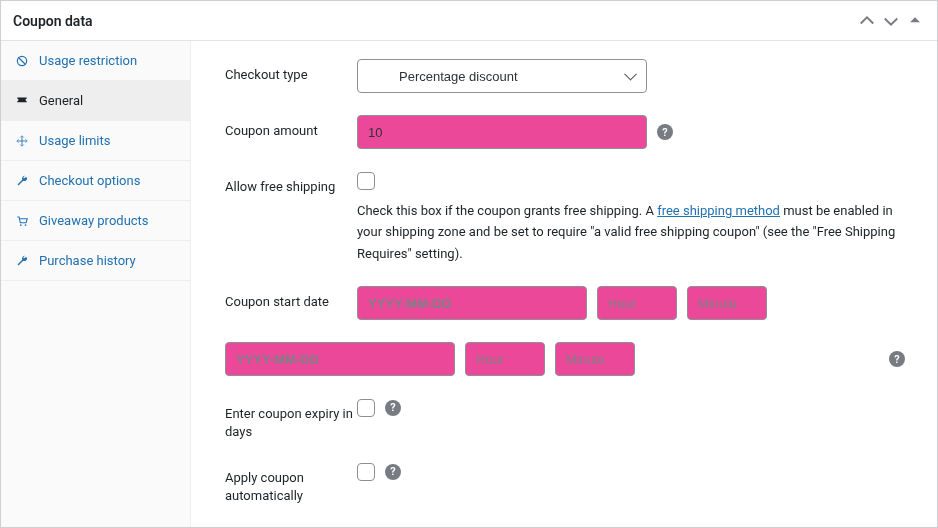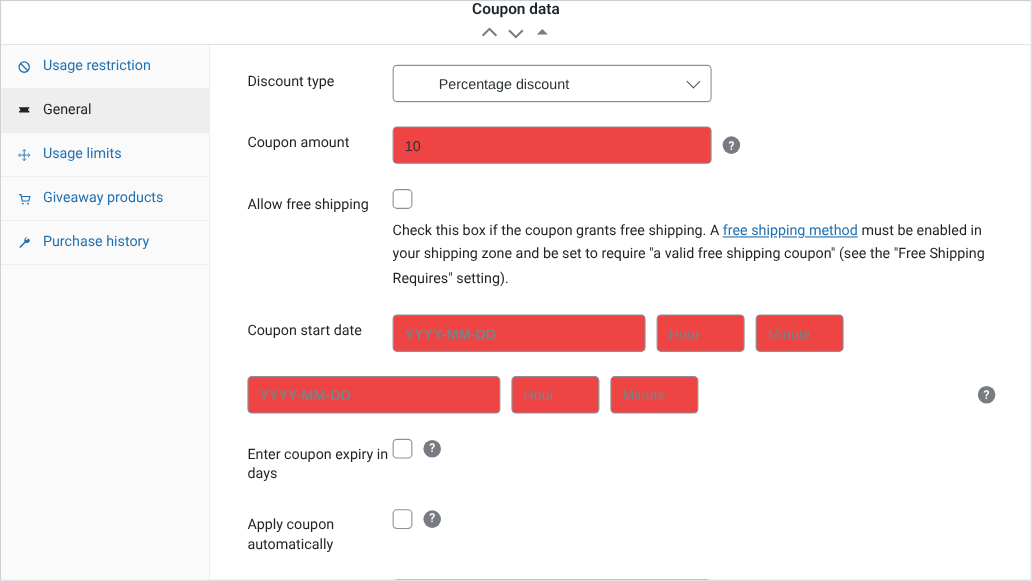--- a/index.html
+++ b/index.html
@@ -1,31 +1,31 @@
 <!DOCTYPE html>
 <html><head>
 <meta charset="utf-8">
 <style>
   * { box-sizing: border-box; }
   html, body { margin:0; padding:0; font-family:-apple-system,BlinkMacSystemFont,"Segoe UI",Roboto,Oxygen,Ubuntu,sans-serif; font-size:13px; color:#1d2327; background:#fff; }
   .panel { width:938px; height:528px; border:1px solid #ccd0d4; position:relative; overflow:hidden; }
-  .panel-head { height:40px; border-bottom:1px solid #e3e3e3; display:flex; align-items:center; padding:0 12px; font-size:14px; font-weight:600; justify-content:space-between;flex-direction:column; }
+  .panel-head { height:40px; border-bottom:1px solid #e3e3e3; display:flex; align-items:center; padding:0 12px; font-size:14px; font-weight:600; justify-content:space-between; }
   .panel-head .icons { display:flex; gap:4px; }
   .panel-head .icon-btn { width:20px; height:20px; display:flex; align-items:center; justify-content:center; cursor:pointer; color:#787c82; }
   .panel-body { display:flex; height:calc(100% - 40px); }
   .tabs { width:190px; background:#fafafa; border-right:1px solid #eee; }
   .tabs ul { list-style:none; margin:0; padding:0; }
   .tab { display:flex; align-items:center; gap:10px; padding:12px 14px; font-size:13px; color:#2271b1; cursor:pointer; border-bottom:1px solid #eee; }
   .tab.active { background:#eeeeee; color:#1d2327; }
   .tab svg { width:14px; height:14px; flex:0 0 14px; }
   .form { flex:1; overflow-y:auto; padding:18px 28px 18px 34px; }
   .row { display:flex; align-items:flex-start; margin-bottom:22px; }
   .row-label { width:132px; flex:0 0 132px; padding-top:7px; font-size:13px; color:#1d2327; line-height:1.35; }
   .row-field { flex:1; display:flex; align-items:center; gap:10px; flex-wrap:wrap; }
-  .text-input, .select-input { height:34px; border:1px solid #8c8f94; border-radius:4px; padding:0 10px; font-size:13px; color:#2c3338; background:#ef4444; }
+  .text-input, .select-input { height:34px; border:1px solid #8c8f94; border-radius:4px; padding:0 10px; font-size:13px; color:#2c3338; background:#ec4899; }
   .text-input::placeholder { color:#7d8085; }
   .select-input { width:290px; appearance:none; -webkit-appearance:none; background:#fff; position:relative;padding-left:41px; }
   .select-wrap { position:relative; display:inline-block; }
   .select-wrap::after { content:""; position:absolute; right:12px; top:50%; width:8px; height:8px; border-right:1.5px solid #50575e; border-bottom:1.5px solid #50575e; transform:translateY(-70%) rotate(45deg); pointer-events:none; }
   .w-date { width:230px;font-weight:bold; }
   .w-small { width:80px; }
   .w-amount { width:290px; }
   .w-select-lg { width:290px; }
   .help-icon { width:16px; height:16px; border-radius:50%; background:#787c82; color:#fff; font-size:11px; font-weight:600; display:inline-flex; align-items:center; justify-content:center; cursor:help; flex:0 0 16px; }
   .help-icon.far { margin-left:auto; margin-right:4px; }
@@ -79,39 +79,45 @@
         </li>
         <li class="tab">
           <svg viewBox="0 0 24 24">
               <path d="M12 4v16M4 12h16" stroke="currentColor" stroke-width="1.5" fill="none"></path>
               <path d="M9 6l3-3 3 3M9 18l3 3 3-3M6 9l-3 3 3 3M18 9l3 3-3 3" stroke="currentColor" stroke-width="1.2" fill="none"></path>
             </svg>
           <span>Usage limits</span>
         </li>
         <li class="tab">
           <svg viewBox="0 0 24 24">
+              <path fill="currentColor" d="M21 7a5 5 0 01-6.9 4.6L6 19.7 4.3 18l8.1-8.1A5 5 0 0117 3l-3 3 1.5 1.5L18.5 5 21 7z"></path>
+            </svg>
+          <span>Checkout options</span>
+        </li>
+        <li class="tab">
+          <svg viewBox="0 0 24 24">
               <path fill="none" stroke="currentColor" stroke-width="1.8" d="M4 5h3l2 10h10l2-7H8"></path>
               <circle cx="10" cy="19" r="1.5" fill="currentColor"></circle>
               <circle cx="18" cy="19" r="1.5" fill="currentColor"></circle>
             </svg>
           <span>Giveaway products</span>
         </li>
         <li class="tab">
           <svg viewBox="0 0 24 24">
               <path fill="currentColor" d="M21 7a5 5 0 01-6.9 4.6L6 19.7 4.3 18l8.1-8.1A5 5 0 0117 3l-3 3 1.5 1.5L18.5 5 21 7z"></path>
             </svg>
           <span>Purchase history</span>
         </li>
       </ul>
     </nav>
 
     <div class="form">
 
       <div class="row">
-        <label class="row-label">Discount type</label>
+        <label class="row-label">Checkout type</label>
         <div class="row-field">
           <span class="select-wrap">
             <select class="select-input">
               <option>Percentage discount</option>
             </select>
           </span>
         </div>
       </div>
 
       <div class="row">

